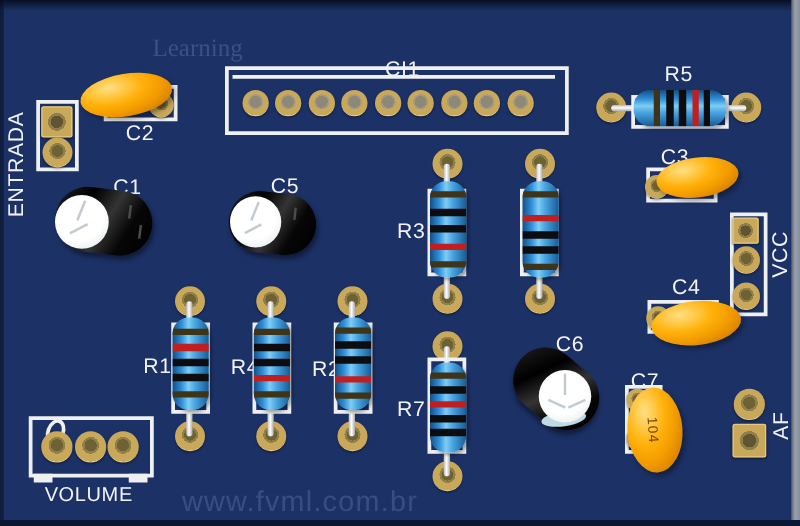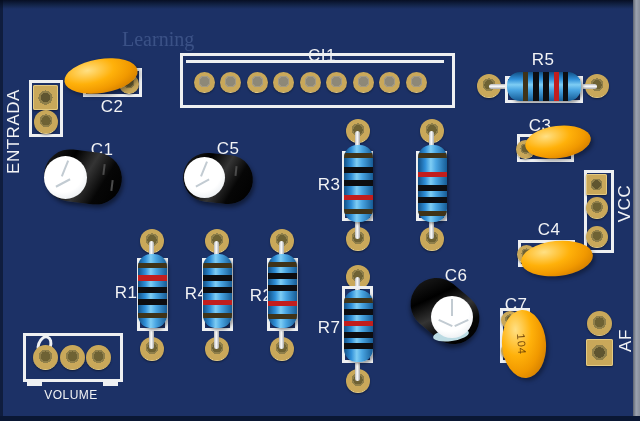--- a/index.html
+++ b/index.html
@@ -48,20 +48,21 @@
   .wm{position:absolute;color:#8aa3d8;}
   
   .edge{position:absolute;}
 </style>
 </head>
 <body>
 
 <div id="board">
 
   <div class="wm" style="left:122px;top:28px;font-family:'Liberation Serif',serif;font-size:20px;opacity:.28;">Learning</div>
+  <div class="wm" style="left:130px;top:388px;width:220px;font-size:23px;letter-spacing:1px;text-align:center;opacity:.26;">www.fvml.com.br</div>
 
   <div class="comp">
     <div class="label vlabel" style="left:-67px;top:123px;width:160px;">ENTRADA</div>
     <div class="outline" style="left:29px;top:80px;width:28px;height:51px;"></div>
     <div class="padsq" style="left:33px;top:85px;width:25px;height:25px;"></div>
     <div class="pad" style="left:34px;top:110px;width:24px;height:24px;"></div>
   </div>
 
   <div class="comp">
     <div class="outline" style="left:83px;top:68px;width:53px;height:23px;"></div>
@@ -258,21 +259,21 @@
   </div>
 
   <div class="comp">
     <div class="outline" style="left:23px;top:333px;width:94px;height:43px;"></div>
     <div style="position:absolute;left:27px;top:379px;width:15px;height:7px;background:#eef0f2;"></div>
     <div style="position:absolute;left:103px;top:379px;width:15px;height:7px;background:#eef0f2;"></div>
     <div style="position:absolute;left:37px;top:335px;width:9px;height:15px;border:3px solid #eef0f2;border-radius:50%;transform:rotate(20deg);"></div>
     <div class="pad" style="left:33px;top:345px;width:25px;height:25px;"></div>
     <div class="pad" style="left:60px;top:345px;width:25px;height:25px;"></div>
     <div class="pad" style="left:86px;top:345px;width:25px;height:25px;"></div>
-    <div class="label" style="left:26px;top:389px;width:90px;font-size:12px;">VOLUME</div>
+    <div class="label" style="left:26px;top:389px;width:90px;font-size:16px;">VOLUME</div>
   </div>
 
   <div class="edge" style="left:0;top:0;width:640px;height:9px;background:linear-gradient(180deg,#070f24,#132448 55%,rgba(28,49,102,0));"></div>
   <div class="edge" style="left:0;top:0;width:3px;height:421px;background:rgba(5,12,30,.55);"></div>
   <div class="edge" style="left:633px;top:0;width:7px;height:421px;background:linear-gradient(90deg,#5c6370,#9ba2af 45%,#868d9a);"></div>
   <div class="edge" style="left:0;top:416px;width:640px;height:5px;background:#0a1734;"></div>
 
 </div>
 
 </body></html>

